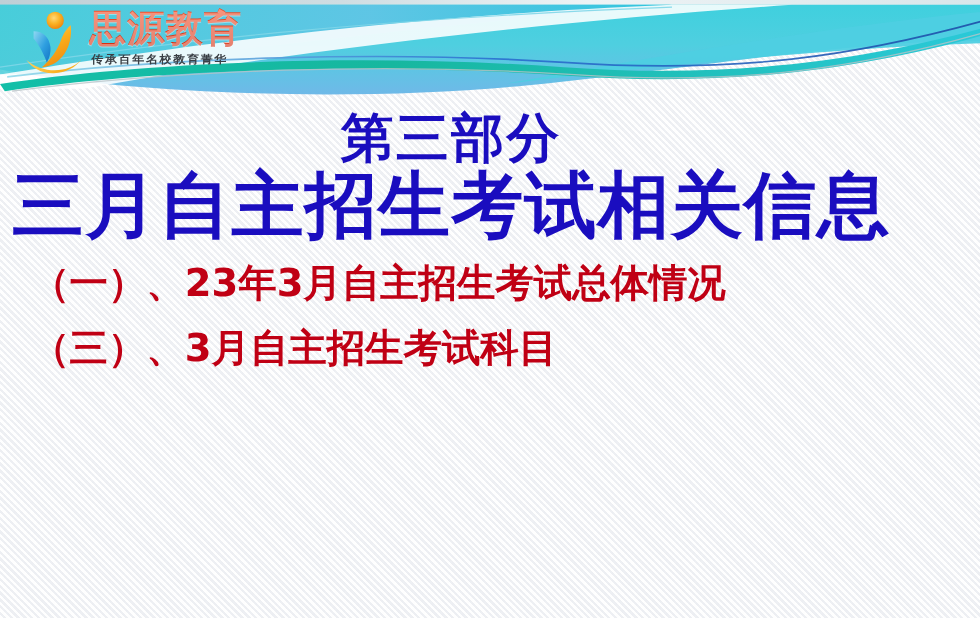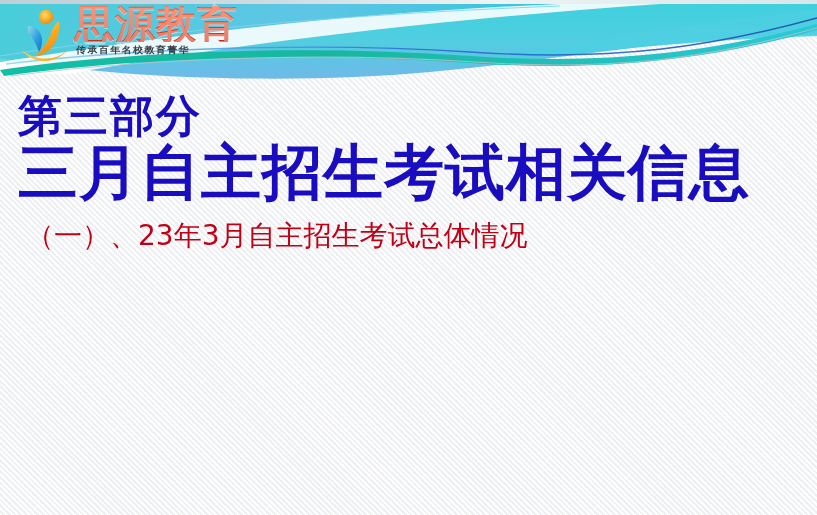--- a/index.html
+++ b/index.html
@@ -43,21 +43,21 @@
     position: absolute;
     left: 4px;
     top: 2px;
     width: 58px;
     height: 58px;
   }
   #logo-wordmark {
     position: absolute;
     left: 62px;
     top: 2px;
-    font-size: 40px;
+    font-size: 31px;
     font-weight: bold;
     letter-spacing: 1px;
     line-height: 36px;
     color: #e8441c;
     background: linear-gradient(180deg,#f2502a 0%, #d22a0c 100%);
     -webkit-background-clip: text;
     background-clip: text;
     -webkit-text-fill-color: transparent;
     white-space: nowrap;
     text-shadow: 0 1px 0 rgba(255,255,255,0.4);
@@ -75,23 +75,22 @@
     transform: scaleY(0.92);
     transform-origin: left top;
   }
 
   
   #title-area {
     position: absolute;
     left: 0;
     top: 88px;
     width: 752px;
-    text-align: left;
+    text-align: center;
     z-index: 4;
-    padding-left: 18px;
   }
   #main-title {
     font-size: 44px;
     line-height: 56px;
     font-weight: bold;
     color: #1a0dbf;
     letter-spacing: 2px;
     white-space: nowrap;
   }
   #sub-title {
@@ -105,23 +104,23 @@
 
   
   #bullet-list {
     position: absolute;
     left: 26px;
     top: 209px;
     width: 780px;
     z-index: 4;
   }
   .bullet-line {
-    font-size: 28px;
+    font-size: 32px;
     line-height: 54px;
-    font-weight: normal;
+    font-weight: bold;
     color: #c00014;
     white-space: nowrap;
     letter-spacing: 0px;
   }
 </style>
 </head>
 <body>
 
 <div id="slide">
 
@@ -215,15 +214,16 @@
     <div id="logo-tagline">传承百年名校教育菁华</div>
   </div>
 
   <div id="title-area">
     <div id="main-title">第三部分</div>
     <div id="sub-title">三月自主招生考试相关信息</div>
   </div>
 
   <div id="bullet-list">
     <div class="bullet-line">（一）、23年3月自主招生考试总体情况</div>
+    <div class="bullet-line">（三）、3月自主招生考试科目</div>
   </div>
 
 </div>
 
 </body></html>

